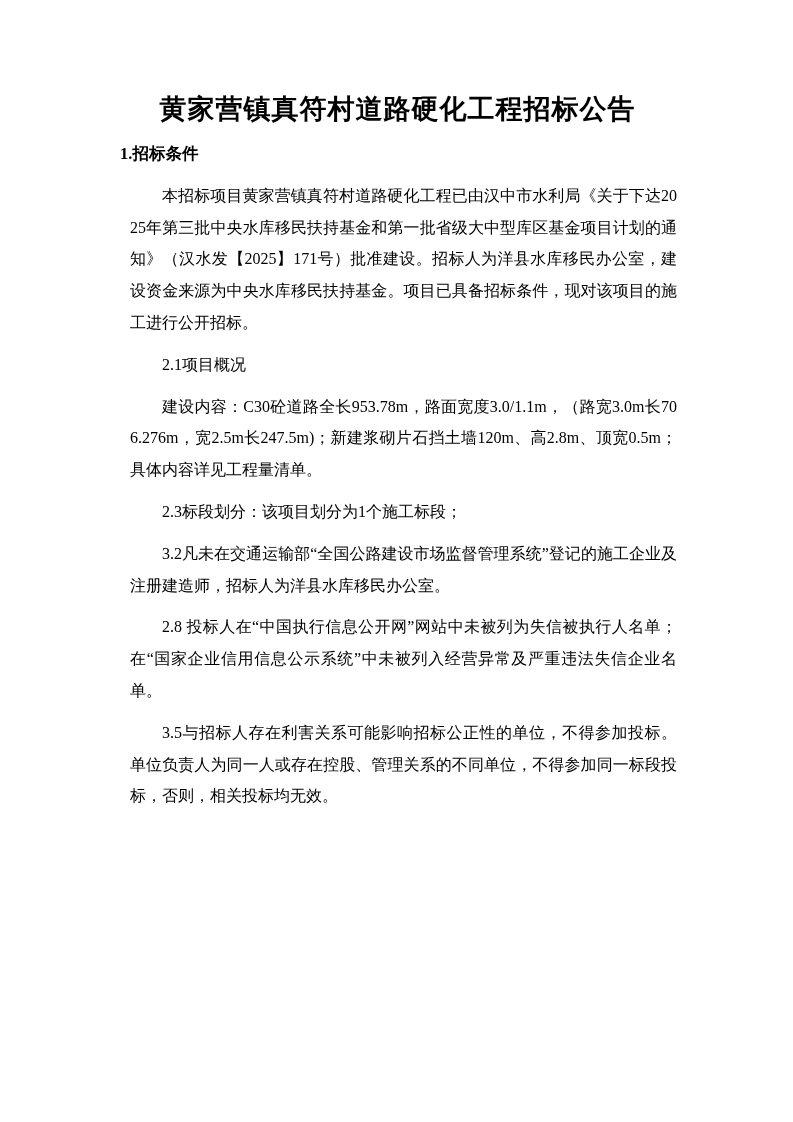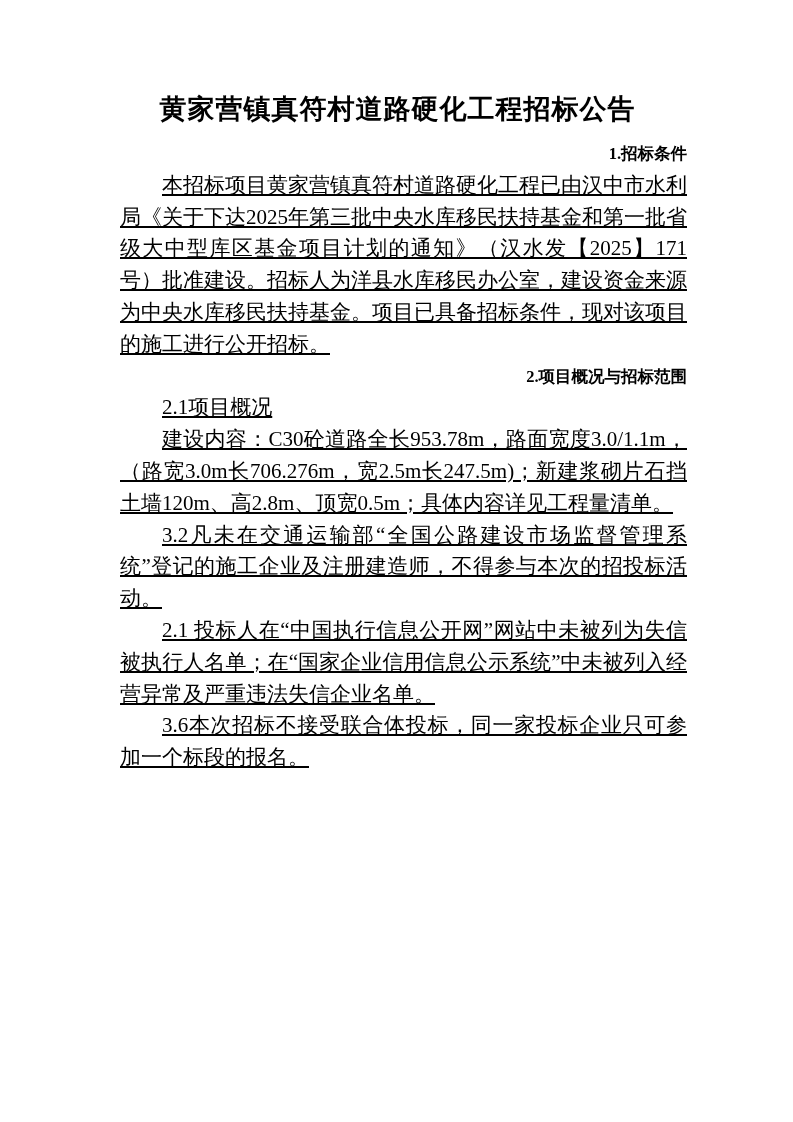--- a/index.html
+++ b/index.html
@@ -27,44 +27,43 @@
     margin: 0 0 8px 0;
     letter-spacing: 1px;
     white-space: nowrap;
     margin-left: -12px; 
   }
   .sec-heading {
     font-size: 16.5px;
     font-weight: 700;
     line-height: 31.8px;
     margin: 0;
-    text-align: right;
+    text-align: left;
   }
   .para {
-    font-size: 21px;
+    font-size: 16px;
     font-weight: 400;
     line-height: 31.8px;
-    margin: 0;
+    margin: 10px;
     text-align: justify;
     text-indent: 2em;
     word-break: break-all;
-    text-decoration: underline;
   }
 </style>
 </head>
 <body>
 
 <div class="page">
 
   <h1 class="doc-title">黄家营镇真符村道路硬化工程招标公告</h1>
 
   <h2 class="sec-heading">1.招标条件</h2>
   <p class="para">本招标项目黄家营镇真符村道路硬化工程已由汉中市水利局《关于下达2025年第三批中央水库移民扶持基金和第一批省级大中型库区基金项目计划的通知》（汉水发【2025】171号）批准建设。招标人为洋县水库移民办公室，建设资金来源为中央水库移民扶持基金。项目已具备招标条件，现对该项目的施工进行公开招标。</p>
 
-  <h2 class="sec-heading">2.项目概况与招标范围</h2>
   <p class="para">2.1项目概况</p>
   <p class="para">建设内容：C30砼道路全长953.78m，路面宽度3.0/1.1m，（路宽3.0m长706.276m，宽2.5m长247.5m)；新建浆砌片石挡土墙120m、高2.8m、顶宽0.5m；具体内容详见工程量清单。</p>
+  <p class="para">2.3标段划分：该项目划分为1个施工标段；</p>
 
-  <p class="para">3.2凡未在交通运输部“全国公路建设市场监督管理系统”登记的施工企业及注册建造师，不得参与本次的招投标活动。</p>
-  <p class="para">2.1 投标人在“中国执行信息公开网”网站中未被列为失信被执行人名单；在“国家企业信用信息公示系统”中未被列入经营异常及严重违法失信企业名单。</p>
-  <p class="para">3.6本次招标不接受联合体投标，同一家投标企业只可参加一个标段的报名。</p>
+  <p class="para">3.2凡未在交通运输部“全国公路建设市场监督管理系统”登记的施工企业及注册建造师，招标人为洋县水库移民办公室。</p>
+  <p class="para">2.8 投标人在“中国执行信息公开网”网站中未被列为失信被执行人名单；在“国家企业信用信息公示系统”中未被列入经营异常及严重违法失信企业名单。</p>
+  <p class="para">3.5与招标人存在利害关系可能影响招标公正性的单位，不得参加投标。单位负责人为同一人或存在控股、管理关系的不同单位，不得参加同一标段投标，否则，相关投标均无效。</p>
 
 </div>
 
 </body></html>

